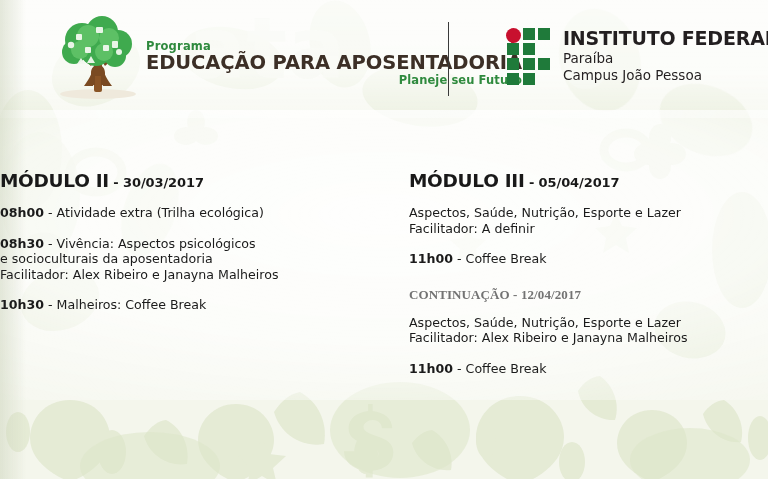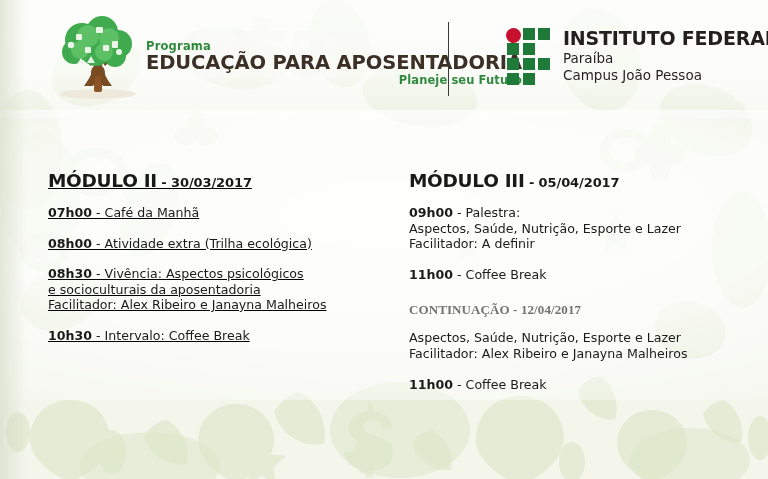--- a/index.html
+++ b/index.html
@@ -94,21 +94,21 @@
     font-family:"DejaVu Sans", sans-serif;
   }
 
   
   .schedule{
     position:absolute;left:0;top:170px;width:768px;
     z-index:3;
     display:flex;
   }
   .col{width:384px;box-sizing:border-box;}
-  .col-left{padding-left:48px;padding-right:14px;text-decoration:underline;}
+  .col-left{padding-right:14px;}
   .col-right{padding-left:409px;padding-right:10px;margin-left:-384px;width:608px;}
 
   .module-head{
     margin:0 0 14px 0;white-space:nowrap;
     font-family:"DejaVu Sans", sans-serif;
   }
   .module-title{
     font-size:18.5px;font-weight:bold;color:#191919;letter-spacing:-.3px;
   }
   .module-date{
@@ -287,43 +287,39 @@
 </div>
 
 <div class="schedule">
 
   <div class="col col-left">
     <div class="module-head">
       <span class="module-title">MÓDULO II</span><span class="module-date"> - 30/03/2017</span>
     </div>
     <div id="left-entries">
         <div class="entry">
-          <span class="ln"><span class="time">07h00</span><span> - Café da Manhã</span></span>
-        </div>
-        <div class="entry">
           <span class="ln"><span class="time">08h00</span><span> - Atividade extra (Trilha ecológica)</span></span>
         </div>
         <div class="entry">
           <span class="ln"><span class="time">08h30</span><span> - Vivência: Aspectos psicológicos</span></span>
           <span class="ln"><span>e socioculturais da aposentadoria</span></span>
           <span class="ln"><span>Facilitador: Alex Ribeiro e Janayna Malheiros</span></span>
         </div>
         <div class="entry">
-          <span class="ln"><span class="time">10h30</span><span> - Intervalo: Coffee Break</span></span>
+          <span class="ln"><span class="time">10h30</span><span> - Malheiros: Coffee Break</span></span>
         </div>
       </div>
   </div>
 
   <div class="col col-right">
     <div class="module-head">
       <span class="module-title">MÓDULO III</span><span class="module-date"> - 05/04/2017</span>
     </div>
     <div id="right-entries-before">
         <div class="entry">
-          <span class="ln"><span class="time">09h00</span><span> - Palestra:</span></span>
           <span class="ln"><span>Aspectos, Saúde, Nutrição, Esporte e Lazer</span></span>
           <span class="ln"><span>Facilitador: A definir</span></span>
         </div>
         <div class="entry">
           <span class="ln"><span class="time">11h00</span><span> - Coffee Break</span></span>
         </div>
       </div>
     <div class="section-head">CONTINUAÇÃO - 12/04/2017</div>
     <div id="right-entries-after">
         <div class="entry">

